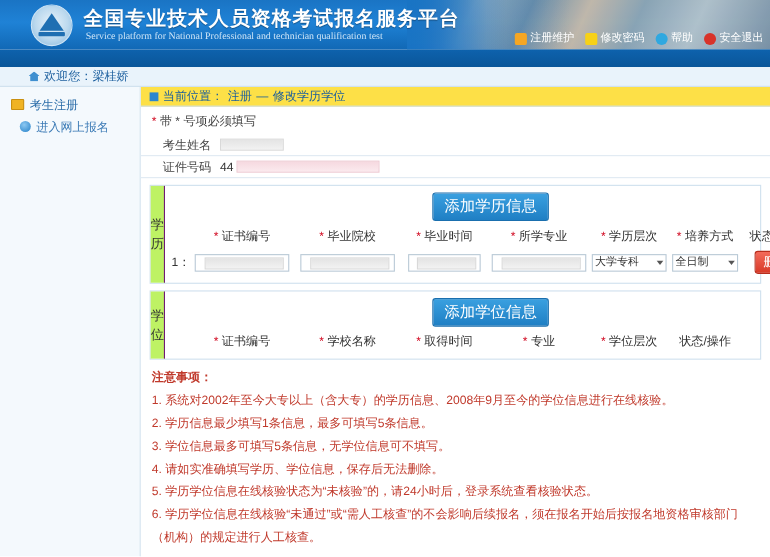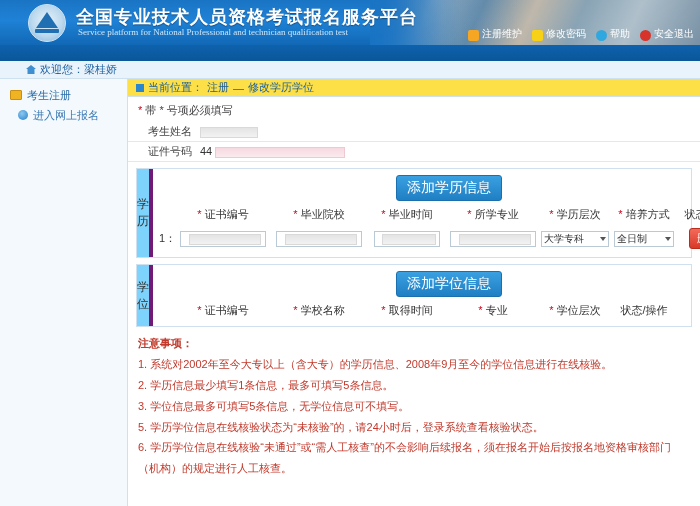--- a/index.html
+++ b/index.html
@@ -158,22 +158,22 @@
 
   
   .block {
     border:1px solid #cfe0ee;
     margin:6px 8px 0 8px;
     display:flex;
     background:#ffffff;
   }
   .block-label {
     width:64px;
-    background:#7dd3fc;
-    border-right:4px solid #701a75;
+    background:#bef264;
+    border-right:1px solid #701a75;
     display:flex; align-items:center; justify-content:center;
     font-size:12px; color:#333;
   }
   .block-body { flex:1; padding:6px 6px 8px 6px; }
   .center { text-align:center; }
   .btn-blue {
     display:inline-block;
     background:linear-gradient(to bottom,#3aa0e0,#1f7fc4);
     color:#fff; border:1px solid #1a6fae;
     border-radius:3px;
@@ -423,18 +423,19 @@
         </div>
       </div>
     </div>
 
 
     <div class="notes">
       <p class="nt-title">注意事项：</p>
       <p>1. 系统对2002年至今大专以上（含大专）的学历信息、2008年9月至今的学位信息进行在线核验。</p>
       <p>2. 学历信息最少填写1条信息，最多可填写5条信息。</p>
       <p>3. 学位信息最多可填写5条信息，无学位信息可不填写。</p>
+      <p>4. 请如实准确填写学历、学位信息，保存后无法删除。</p>
       <p>5. 学历学位信息在线核验状态为“未核验”的，请24小时后，登录系统查看核验状态。</p>
       <p>6. 学历学位信息在线核验“未通过”或“需人工核查”的不会影响后续报名，须在报名开始后按报名地资格审核部门（机构）的规定进行人工核查。</p>
     </div>
 
   </div>
 </div>
 
 </body></html>

